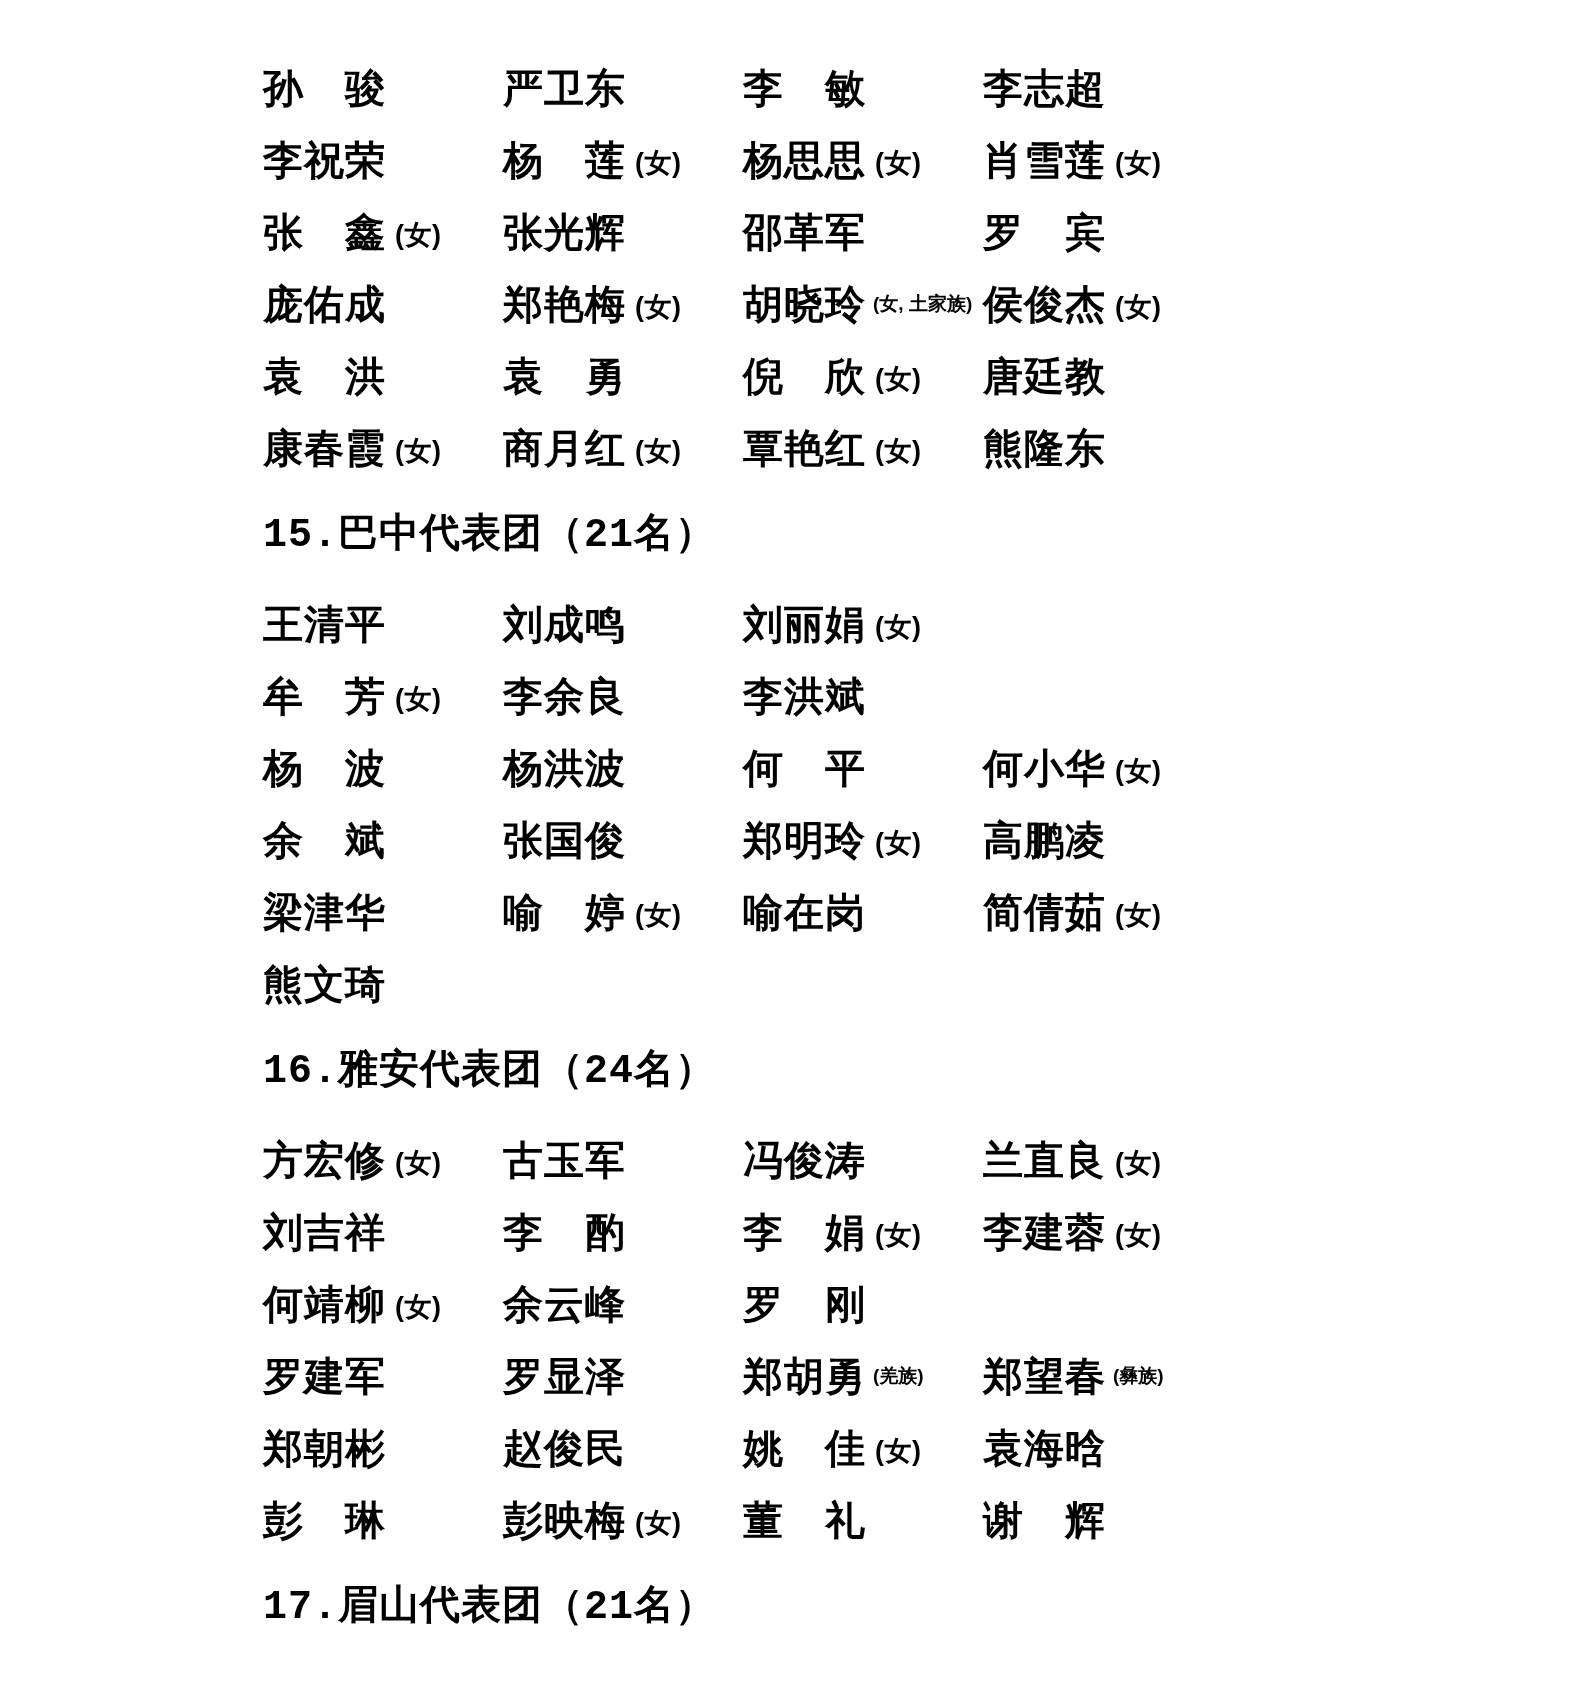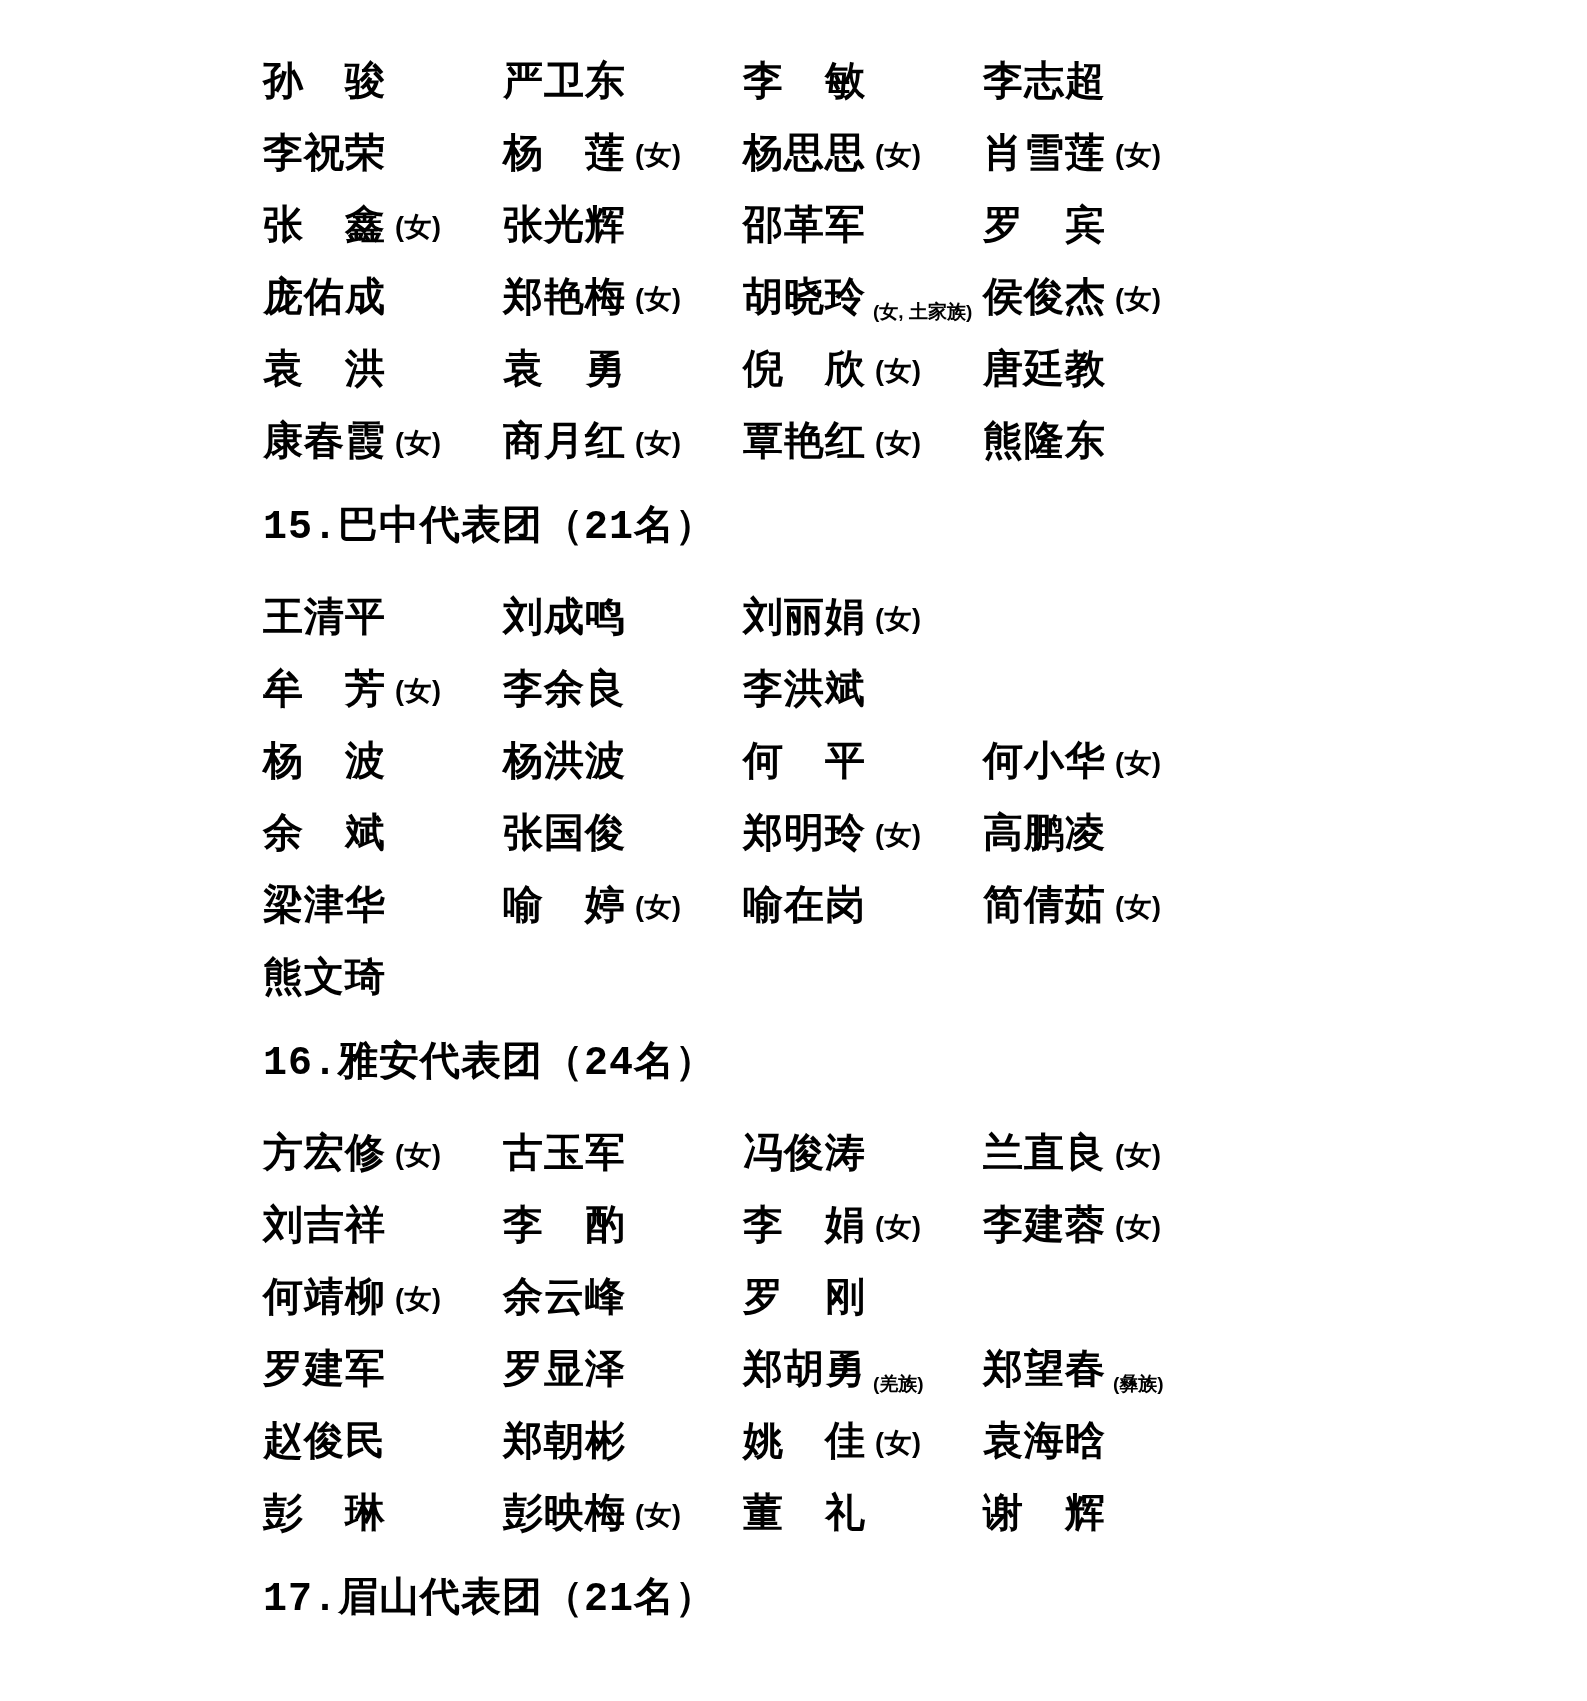--- a/index.html
+++ b/index.html
@@ -12,20 +12,21 @@
     width: 1587px;
     height: 1701px;
     overflow: hidden;
     font-family: "Liberation Sans", "DejaVu Sans", sans-serif;
     font-weight: 900;
   }
   .doc {
     padding: 44px 0 0 263px;
     box-sizing: border-box;
     width: 1424px;
+    margin-top: 8px;
   }
   .heading {
     font-size: 40px;
     height: 72px;
     line-height: 72px;
     margin: 16px 0;
     white-space: nowrap;
     letter-spacing: 1px;
     font-family: Liberation Mono, monospace;
   }
@@ -51,21 +52,21 @@
     font-size: 27px;
     margin-left: 9px;
     letter-spacing: 0.5px;
     position: relative;
     top: 3px;
   }
   .note.small {
     font-size: 19px;
     margin-left: 7px;
     letter-spacing: 0;
-    top: 16px;
+    top: 0;
   }
 </style>
 </head>
 <body>
 
 <div class="doc">
     <div class="name-grid">
       <div class="name-row">
         <div class="name-cell">
           <span class="nm">孙　骏</span>
@@ -297,24 +298,24 @@
           <span class="nm">郑胡勇</span>
           <span class="note small">(羌族)</span>
         </div>
         <div class="name-cell">
           <span class="nm">郑望春</span>
           <span class="note small">(彝族)</span>
         </div>
       </div>
       <div class="name-row">
         <div class="name-cell">
+          <span class="nm">郑朝彬</span>
+        </div>
+        <div class="name-cell">
           <span class="nm">赵俊民</span>
-        </div>
-        <div class="name-cell">
-          <span class="nm">郑朝彬</span>
         </div>
         <div class="name-cell">
           <span class="nm">姚　佳</span>
           <span class="note">(女)</span>
         </div>
         <div class="name-cell">
           <span class="nm">袁海晗</span>
         </div>
       </div>
       <div class="name-row">

